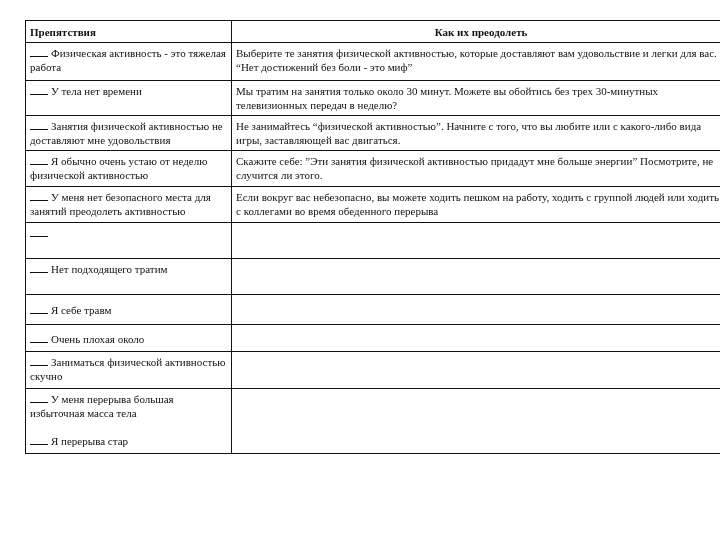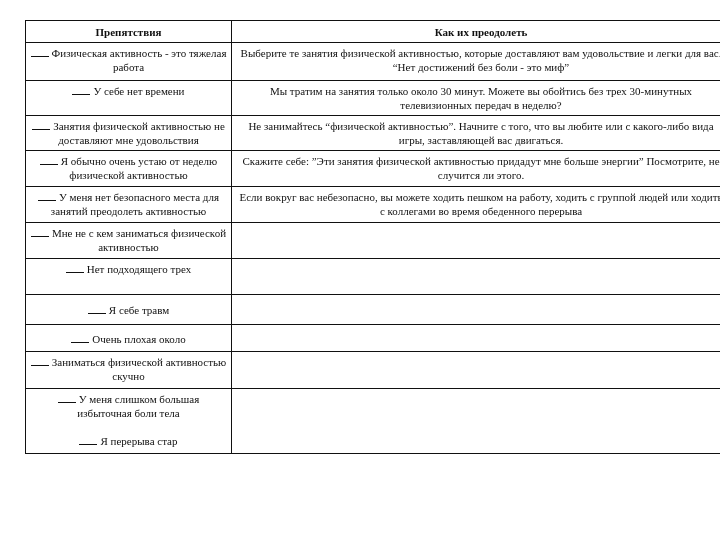--- a/index.html
+++ b/index.html
@@ -23,21 +23,21 @@
     border-collapse: collapse;
     table-layout: fixed;
     font-size: 11px;
     line-height: 14px;
   }
   .doc-table td, .doc-table th {
     border: 1px solid #111111;
     vertical-align: top;
     padding: 3px 4px 2px 4px;
     font-weight: normal;
-    text-align: center;
+    text-align: left;
     overflow: hidden;
   }
   .col-obstacle { width: 206px; }
   .col-solution { width: 499px; }
   .doc-table th {
     font-weight: bold;
     padding-top: 4px;
     height: 15px;
   }
   .doc-table th.solution-head { text-align: center; }
@@ -65,53 +65,53 @@
       <th>Препятствия</th>
       <th class="solution-head">Как их преодолеть</th>
     </tr>
   </thead>
   <tbody>
     <tr style="height:38px">
       <td><span class="blank"></span><span>Физическая активность - это тяжелая работа</span></td>
       <td>Выберите те занятия физической активностью, которые доставляют вам удовольствие и легки для вас. “Нет достижений без боли - это миф”</td>
     </tr>
     <tr style="height:35px">
-      <td><span class="blank"></span><span>У себе нет времени</span></td>
+      <td><span class="blank"></span><span>У тела нет времени</span></td>
       <td>Мы тратим на занятия только около 30 минут. Можете вы обойтись без трех 30-минутных телевизионных передач в неделю?</td>
     </tr>
     <tr style="height:35px">
       <td class="centered"><span class="blank"></span><span>Занятия физической активностью не доставляют мне удовольствия</span></td>
       <td>Не занимайтесь “физической активностью”. Начните с того, что вы любите или с какого-либо вида игры, заставляющей вас двигаться.</td>
     </tr>
     <tr style="height:36px">
       <td class="centered"><span class="blank"></span><span>Я обычно очень устаю от неделю физической активностью</span></td>
       <td>Скажите себе: ”Эти занятия физической активностью придадут мне больше энергии” Посмотрите, не случится ли этого.</td>
     </tr>
     <tr style="height:36px">
       <td><span class="blank"></span><span>У меня нет безопасного места для занятий преодолеть активностью</span></td>
       <td>Если вокруг вас небезопасно, вы можете ходить пешком на работу, ходить с группой людей или ходить с коллегами во время обеденного перерыва</td>
     </tr>
     <tr style="height:36px">
-      <td><span class="blank"></span><span>Мне не с кем заниматься физической активностью</span></td>
+      <td><span class="blank"></span></td>
       <td></td>
     </tr>
     <tr style="height:36px">
-      <td><span class="blank"></span><span>Нет подходящего трех</span></td>
+      <td><span class="blank"></span><span>Нет подходящего тратим</span></td>
       <td></td>
     </tr>
     <tr style="height:30px">
       <td style="vertical-align:middle"><span class="blank"></span><span>Я себе травм</span></td>
       <td></td>
     </tr>
     <tr style="height:27px">
       <td style="vertical-align:middle"><span class="blank"></span><span>Очень плохая около</span></td>
       <td></td>
     </tr>
     <tr style="height:37px">
       <td><span class="blank"></span><span>Заниматься физической активностью скучно</span></td>
       <td></td>
     </tr>
     <tr style="height:65px">
-      <td><span class="blank"></span><span>У меня слишком большая избыточная боли тела</span><span class="gap"></span><span class="blank"></span><span>Я перерыва стар</span></td>
+      <td><span class="blank"></span><span>У меня перерыва большая избыточная масса тела</span><span class="gap"></span><span class="blank"></span><span>Я перерыва стар</span></td>
       <td></td>
     </tr>
   </tbody>
 </table>
 
 </body></html>

